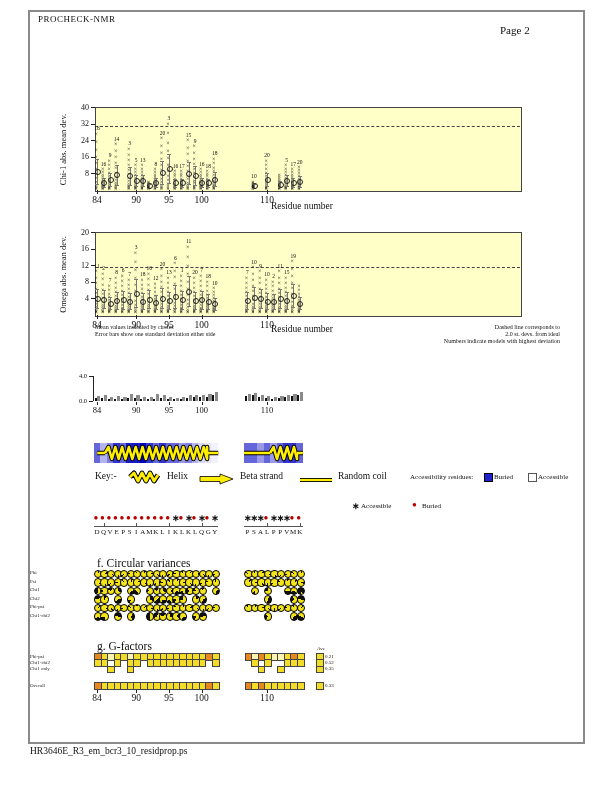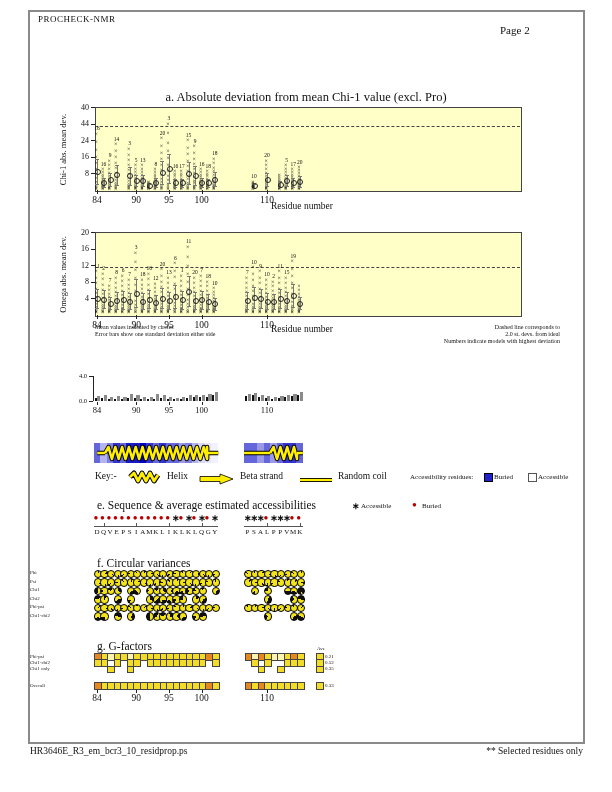--- a/index.html
+++ b/index.html
@@ -49,32 +49,31 @@
 </head>
 <body>
 
 <div id="page">
 
   <div class="ab frame" style="left:28px;top:10px;width:553px;height:730px;"></div>
 
   <div class="ab app-id" style="left:38px;top:14px;">PROCHECK-NMR</div>
   <div class="ab page-num" style="left:500px;top:24px;">Page  2</div>
 
-  <div class="ab sec-title-c" style="left:106px;top:90px;width:400px;">a. Absolute deviation from mean Chi-1 value (excl. Pro)</div>
   <div class="ab yaxis-label" style="left:58px;top:192px;width:85px;">Chi-1 abs. mean dev.</div>
   <div id="plotA" class="ab" style="left:0;top:0;width:612px;height:792px;">
       <div class="ab plot-bg" style="left: 95px; top: 107px; width: 425px; height: 83px;"></div>
       <div class="ab tick" style="left: 91px; top: 173.4px; width: 4px; height: 1px;"></div>
       <div class="ab ticklabel-y" style="left: 68px; top: 168.9px; width: 21px;">8</div>
       <div class="ab tick" style="left: 91px; top: 156.8px; width: 4px; height: 1px;"></div>
       <div class="ab ticklabel-y" style="left: 68px; top: 152.3px; width: 21px;">16</div>
       <div class="ab tick" style="left: 91px; top: 140.2px; width: 4px; height: 1px;"></div>
       <div class="ab ticklabel-y" style="left: 68px; top: 135.7px; width: 21px;">24</div>
       <div class="ab tick" style="left: 91px; top: 123.6px; width: 4px; height: 1px;"></div>
-      <div class="ab ticklabel-y" style="left: 68px; top: 119.1px; width: 21px;">44</div>
+      <div class="ab ticklabel-y" style="left: 68px; top: 119.1px; width: 21px;">32</div>
       <div class="ab tick" style="left: 91px; top: 107px; width: 4px; height: 1px;"></div>
       <div class="ab ticklabel-y" style="left: 68px; top: 102.5px; width: 21px;">40</div>
       <div class="ab tick" style="left: 97px; top: 190px; width: 1px; height: 4px;"></div>
       <div class="ab ticklabel-x" style="left: 85px; top: 195px;">84</div>
       <div class="ab tick" style="left: 136.24px; top: 190px; width: 1px; height: 4px;"></div>
       <div class="ab ticklabel-x" style="left: 124.24px; top: 195px;">90</div>
       <div class="ab tick" style="left: 168.94px; top: 190px; width: 1px; height: 4px;"></div>
       <div class="ab ticklabel-x" style="left: 156.94px; top: 195px;">95</div>
       <div class="ab tick" style="left: 201.64px; top: 190px; width: 1px; height: 4px;"></div>
       <div class="ab ticklabel-x" style="left: 189.64px; top: 195px;">100</div>
@@ -1182,21 +1181,20 @@
         <path d="M2 5 h32" stroke="#ffee00" stroke-width="2.2"></path>
       </svg>
   </span>
   <div class="ab key-text" style="left:338px;top:471px;">Random coil</div>
   <div class="ab key-text-sm" style="left:410px;top:473px;">Accessibility residues:</div>
   <div class="ab sq-buried" style="left:484px;top:473px;"></div>
   <div class="ab key-text-sm" style="left:494px;top:473px;">Buried</div>
   <div class="ab sq-access" style="left:528px;top:473px;"></div>
   <div class="ab key-text-sm" style="left:538px;top:473px;">Accessible</div>
 
-  <div class="ab sec-title-l" style="left:97px;top:499px;">e. Sequence &amp; average estimated accessibilities</div>
   <span class="ab seq-star" style="left:352px;top:502px;">∗</span>
   <div class="ab legend-label" style="left:361px;top:502px;">Accessible</div>
   <span class="ab seq-dot" style="left:412px;top:501px;">●</span>
   <div class="ab legend-label" style="left:422px;top:502px;">Buried</div>
   <div id="plotE" class="ab" style="left:0;top:0;width:612px;height:792px;">
       <div class="ab seq-dot" style="left: 93.4px; top: 514px;">●</div>
       <div class="ab seq-letter" style="left: 93px; top: 528px;">D</div>
       <div class="ab seq-dot" style="left: 99.94px; top: 514px;">●</div>
       <div class="ab seq-letter" style="left: 99.54px; top: 528px;">Q</div>
       <div class="ab seq-dot" style="left: 106.48px; top: 514px;">●</div>
@@ -1507,15 +1505,14 @@
       <div class="ab g-xticklabel" style="left: 124.24px; top: 693px;">90</div>
       <div class="ab tick" style="left: 168.94px; top: 690px; width: 1px; height: 3px;"></div>
       <div class="ab g-xticklabel" style="left: 156.94px; top: 693px;">95</div>
       <div class="ab tick" style="left: 201.64px; top: 690px; width: 1px; height: 3px;"></div>
       <div class="ab g-xticklabel" style="left: 189.64px; top: 693px;">100</div>
       <div class="ab tick" style="left: 267.04px; top: 690px; width: 1px; height: 3px;"></div>
       <div class="ab g-xticklabel" style="left: 255.04px; top: 693px;">110</div>
     </div>
 
   <div class="ab footer-text" style="left:30px;top:746px;">HR3646E_R3_em_bcr3_10_residprop.ps</div>
-  <div class="ab footer-text" style="left:383px;top:746px;width:200px;text-align:right;">** Selected residues only</div>
 
 </div>
 
 </body></html>

